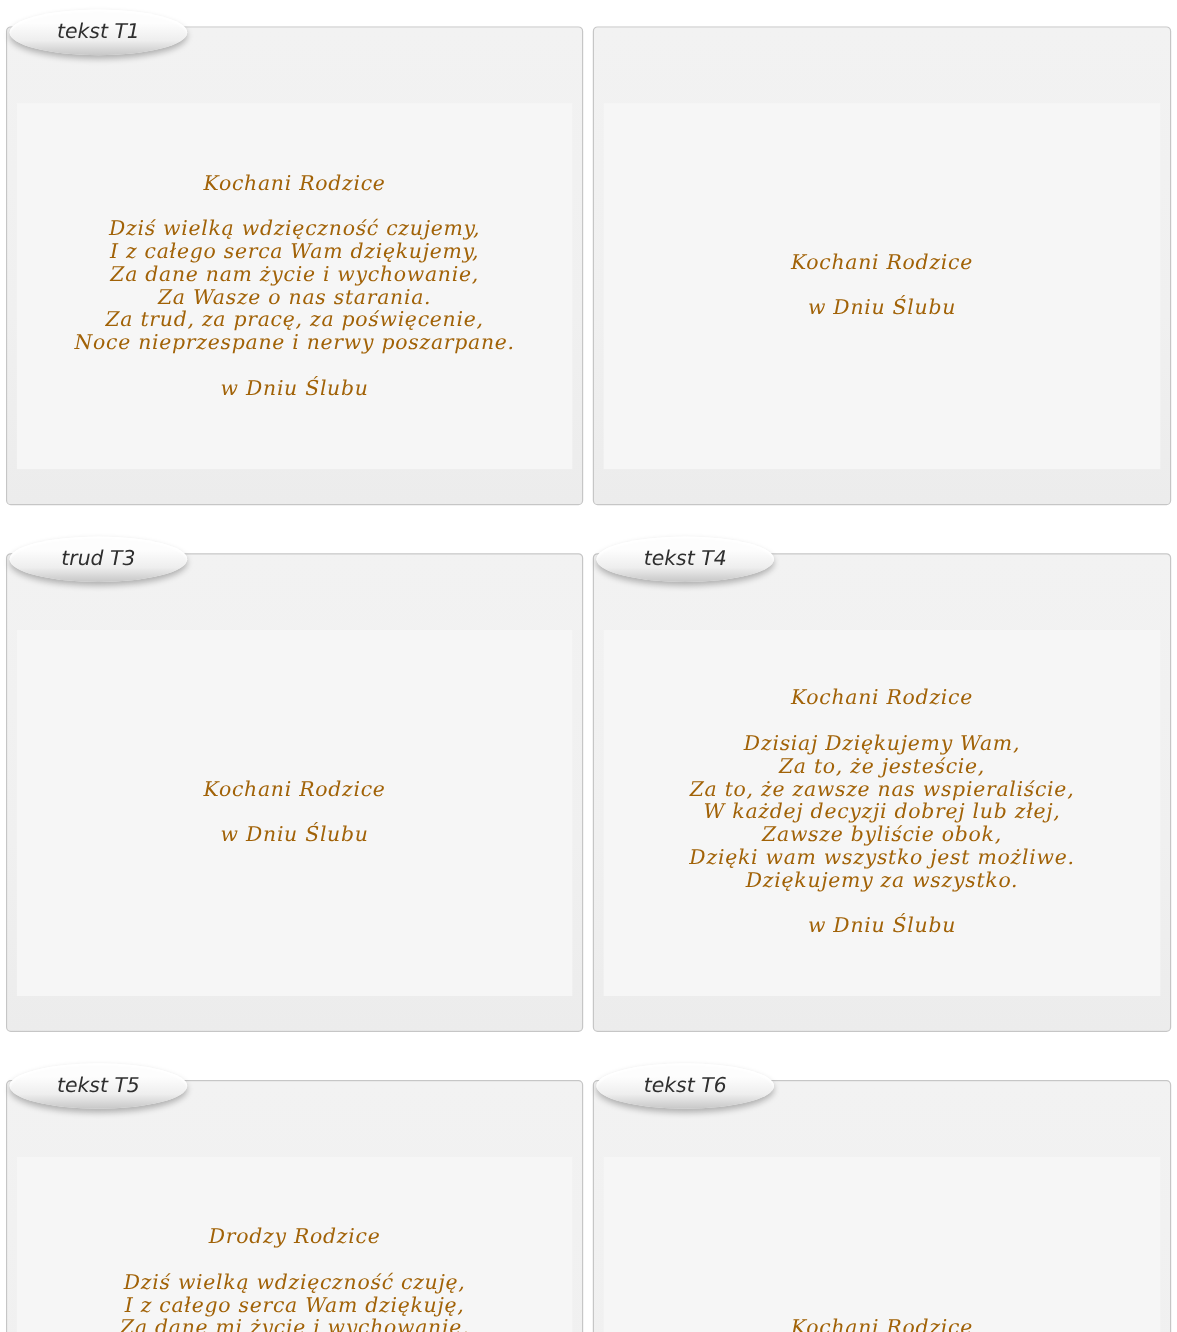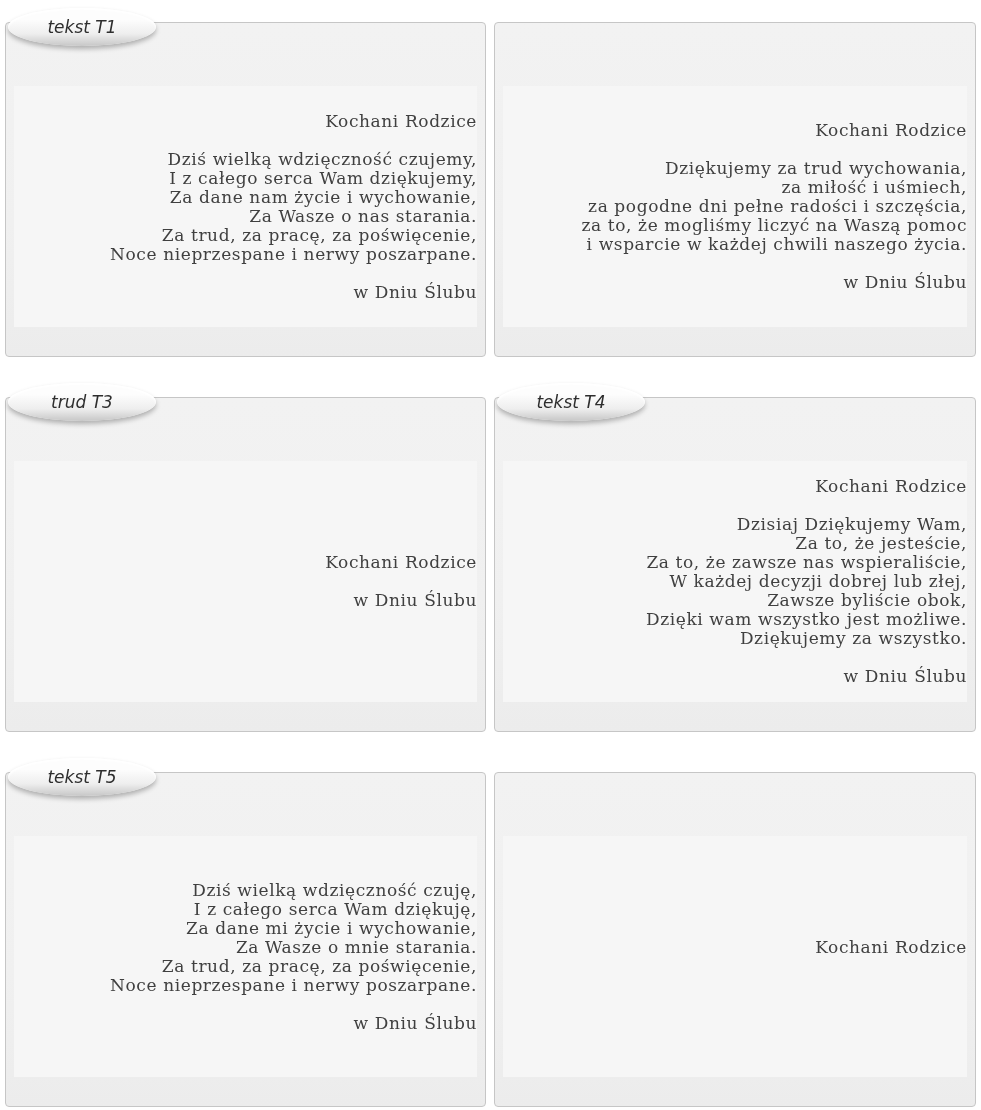--- a/index.html
+++ b/index.html
@@ -12,21 +12,21 @@
   }
   .grid {
     display: grid;
     grid-template-columns: 481px 482px;
     column-gap: 8px;
     row-gap: 40px;
     padding: 22px 0 0 5px;
   }
   .card {
     position: relative;
-    height: 335px;
+    height: 399px;
     border: 1px solid #c6c6c6;
     border-radius: 4px;
     background: linear-gradient(180deg, #f2f2f2 0%, #f0f0f0 60%, #ececec 100%);
   }
   .badge {
     position: absolute;
     top: -15px;
     left: 2px;
     width: 148px;
     height: 38px;
@@ -51,26 +51,26 @@
     top: 63px;
     bottom: 29px;
     background: #f6f6f6;
     display: flex;
     align-items: center;
     justify-content: center;
     text-align: center;
   }
   .poem {
     font-family: "DejaVu Serif", serif;
+    font-style: italic;
     font-size: 17px;
     line-height: 19px;
     letter-spacing: 0.6px;
-    color: #404040;
+    color: #a16207;
     width: 100%;
-    text-align: right;
   }
   .poem-title { margin-bottom: 19px; }
   .poem-lines { white-space: pre-line; }
   .poem-footer { margin-top: 19px; }
 </style>
 </head>
 <body>
 
 <div class="grid">
 
@@ -89,25 +89,20 @@
 Noce nieprzespane i nerwy poszarpane.</div>
         <div class="poem-footer">w Dniu Ślubu</div>
       </div>
     </div>
   </div>
 
   <div class="card">
     <div class="panel">
       <div class="poem">
         <div class="poem-title">Kochani Rodzice</div>
-        <div class="poem-lines">Dziękujemy za trud wychowania,
-za miłość i uśmiech,
-za pogodne dni pełne radości i szczęścia,
-za to, że mogliśmy liczyć na Waszą pomoc
-i wsparcie w każdej chwili naszego życia.</div>
         <div class="poem-footer">w Dniu Ślubu</div>
       </div>
     </div>
   </div>
 
   <div class="card">
     <div class="badge">
       <span>trud T3</span>
     </div>
     <div class="panel">
@@ -136,32 +131,36 @@
       </div>
     </div>
   </div>
 
   <div class="card">
     <div class="badge">
       <span>tekst T5</span>
     </div>
     <div class="panel">
       <div class="poem">
+        <div class="poem-title">Drodzy Rodzice</div>
         <div class="poem-lines">Dziś wielką wdzięczność czuję,
 I z całego serca Wam dziękuję,
 Za dane mi życie i wychowanie,
 Za Wasze o mnie starania.
 Za trud, za pracę, za poświęcenie,
 Noce nieprzespane i nerwy poszarpane.</div>
         <div class="poem-footer">w Dniu Ślubu</div>
       </div>
     </div>
   </div>
 
   <div class="card">
+    <div class="badge">
+      <span>tekst T6</span>
+    </div>
     <div class="panel">
       <div class="poem">
         <div class="poem-title">Kochani Rodzice</div>
 
       </div>
     </div>
   </div>
 
 </div>
 

